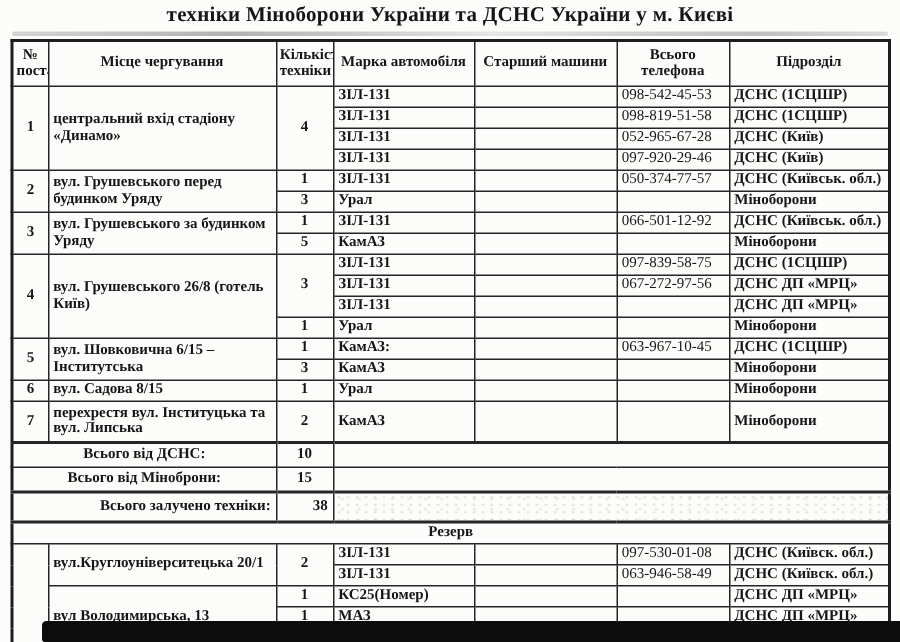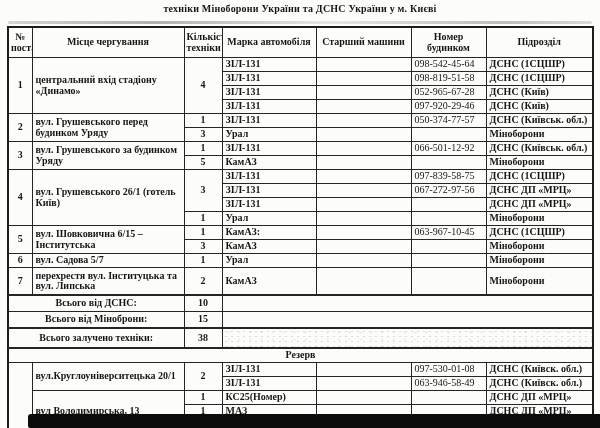--- a/index.html
+++ b/index.html
@@ -3,21 +3,21 @@
 <meta charset="utf-8">
 <style>
   html,body{margin:0;padding:0;}
   body{
     width:600px;height:428px;position:relative;overflow:hidden;
     background:#fcfcfa;color:#161616;
     font-family:"Liberation Serif", serif;
   }
   .doc-title{
     position:absolute;top:3px;left:0;width:100%;text-align:center;
-    font-size:10px;font-weight:bold;letter-spacing:.2px;
+    font-size:14px;font-weight:bold;letter-spacing:.2px;
   }
   .scan-streak{
     position:absolute;top:21px;left:8px;width:584px;height:3px;border-radius:2px;
     background:linear-gradient(90deg,rgba(120,120,120,.30),rgba(85,85,85,.45) 25%,rgba(130,130,130,.18) 55%,rgba(95,95,95,.40) 85%,rgba(120,120,120,.25));
   }
   table.duty{
     position:absolute;top:26px;left:7px;width:585px;
     border-collapse:collapse;table-layout:fixed;
     border:2px solid #1d1d1d;
   }
@@ -30,21 +30,21 @@
   }
   th{font-weight:bold;text-align:center;padding:1px 2px;}
   .c{text-align:center;}
   .b{font-weight:bold;}
   tr.hh>th{height:27px;}
   tr.h13>td{height:13px;}
   tr.h26>td{height:26px;}
   tr.h15>td{height:15px;}
   tr.h18>td{height:18px;}
   tr.bt2>td{border-top-width:2px;}
-  tr.bb2>td{border-bottom-width:2px;}
+  tr.bb2>td{border-bottom-width:2px;text-align:right;}
   .smudge{
     background-image:radial-gradient(rgba(90,90,90,.20) .5px,transparent 1.2px),
                      radial-gradient(rgba(60,60,60,.14) .6px,transparent 1.5px);
     background-size:6px 5px,11px 7px;
   }
   .black-bar{
     position:absolute;left:28px;top:414px;width:572px;height:14px;
     background:#0c0c0c;border-radius:3px 0 0 2px;
   }
 </style>
@@ -64,31 +64,31 @@
       <col style="width:75px">
       <col style="width:107px">
   </colgroup>
   <tbody>
   <tr class="hh">
     <th>№ поста</th>
     <th>Місце чергування</th>
     <th>Кількість техніки</th>
     <th>Марка автомобіля</th>
     <th>Старший машини</th>
-    <th>Номер будинком</th>
+    <th>Всього телефона</th>
     <th>Підрозділ</th>
   </tr>
 
   <tr class="h13">
     <td rowspan="4" class="c b">1</td>
     <td rowspan="4" class="b">центральний вхід стадіону «Динамо»</td>
     <td rowspan="4" class="c b">4</td>
     <td class="b">ЗІЛ-131</td>
     <td></td>
-    <td>098-542-45-64</td>
+    <td>098-542-45-53</td>
     <td class="b">ДСНС (1СЦШР)</td>
   </tr>
   <tr class="h13">
     <td class="b">ЗІЛ-131</td>
     <td></td>
     <td>098-819-51-58</td>
     <td class="b">ДСНС (1СЦШР)</td>
   </tr>
   <tr class="h13">
     <td class="b">ЗІЛ-131</td>
@@ -132,21 +132,21 @@
   <tr class="h13">
     <td class="c b">5</td>
     <td class="b">КамАЗ</td>
     <td></td>
     <td></td>
     <td class="b">Міноборони</td>
   </tr>
 
   <tr class="h13">
     <td rowspan="4" class="c b">4</td>
-    <td rowspan="4" class="b">вул. Грушевського 26/1 (готель Київ)</td>
+    <td rowspan="4" class="b">вул. Грушевського 26/8 (готель Київ)</td>
     <td rowspan="3" class="c b">3</td>
     <td class="b">ЗІЛ-131</td>
     <td></td>
     <td>097-839-58-75</td>
     <td class="b">ДСНС (1СЦШР)</td>
   </tr>
   <tr class="h13">
     <td class="b">ЗІЛ-131</td>
     <td></td>
     <td>067-272-97-56</td>
@@ -178,21 +178,21 @@
   <tr class="h13">
     <td class="c b">3</td>
     <td class="b">КамАЗ</td>
     <td></td>
     <td></td>
     <td class="b">Міноборони</td>
   </tr>
 
   <tr class="h13">
     <td class="c b">6</td>
-    <td class="b">вул. Садова 5/7</td>
+    <td class="b">вул. Садова 8/15</td>
     <td class="c b">1</td>
     <td class="b">Урал</td>
     <td></td>
     <td></td>
     <td class="b">Міноборони</td>
   </tr>
 
   <tr class="h26">
     <td class="c b">7</td>
     <td class="b">перехрестя вул. Інституцька та вул. Липська</td>

